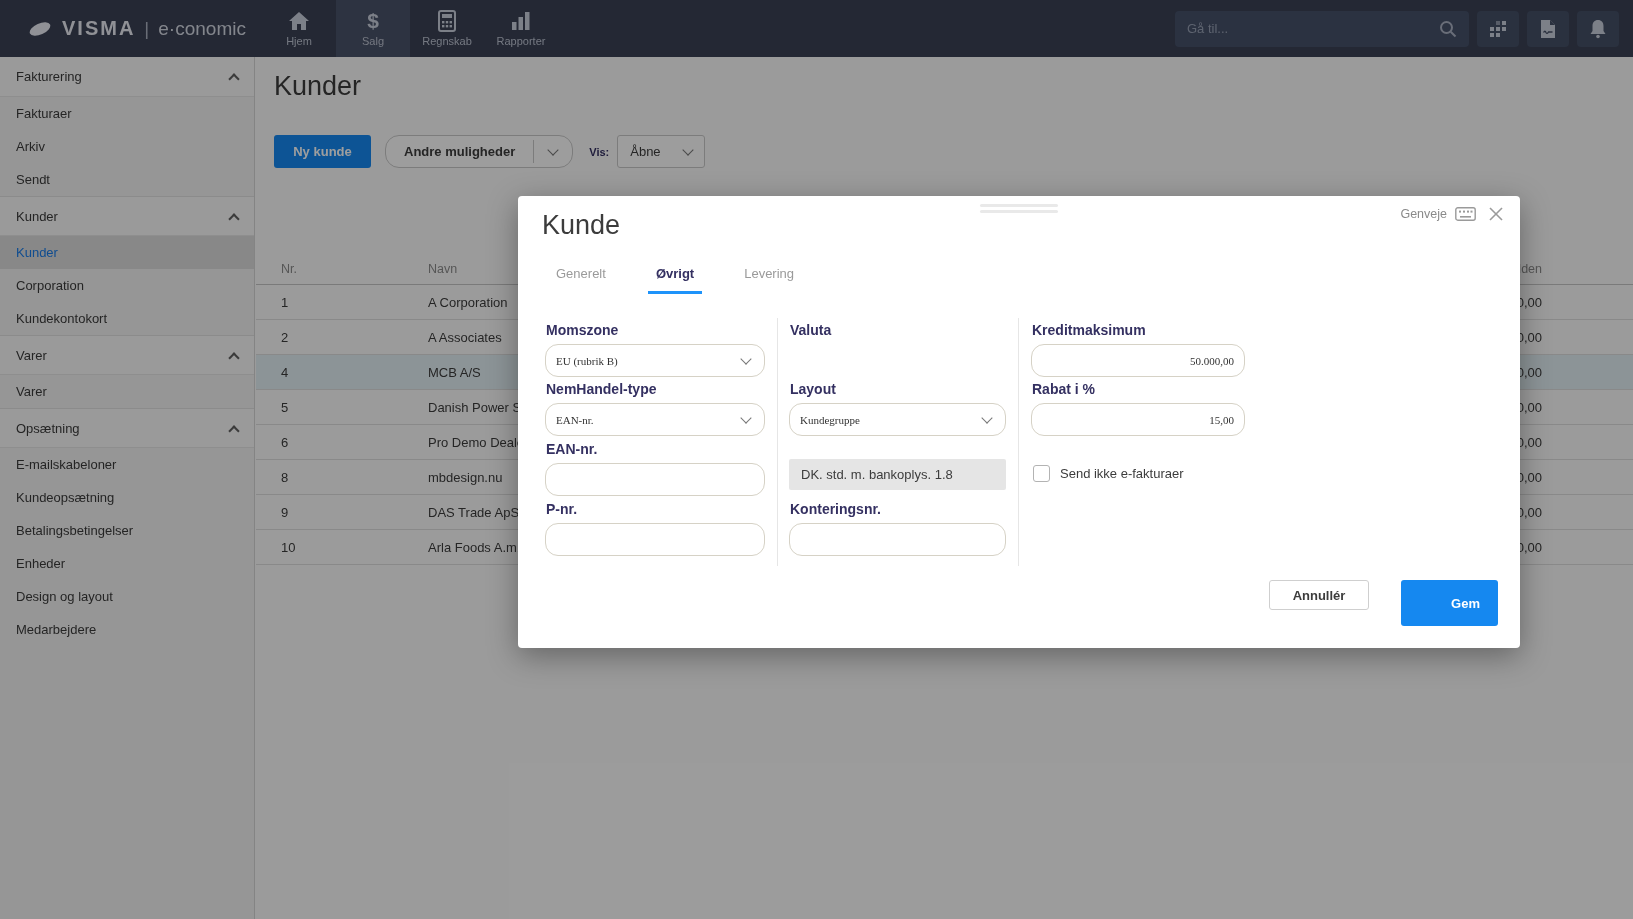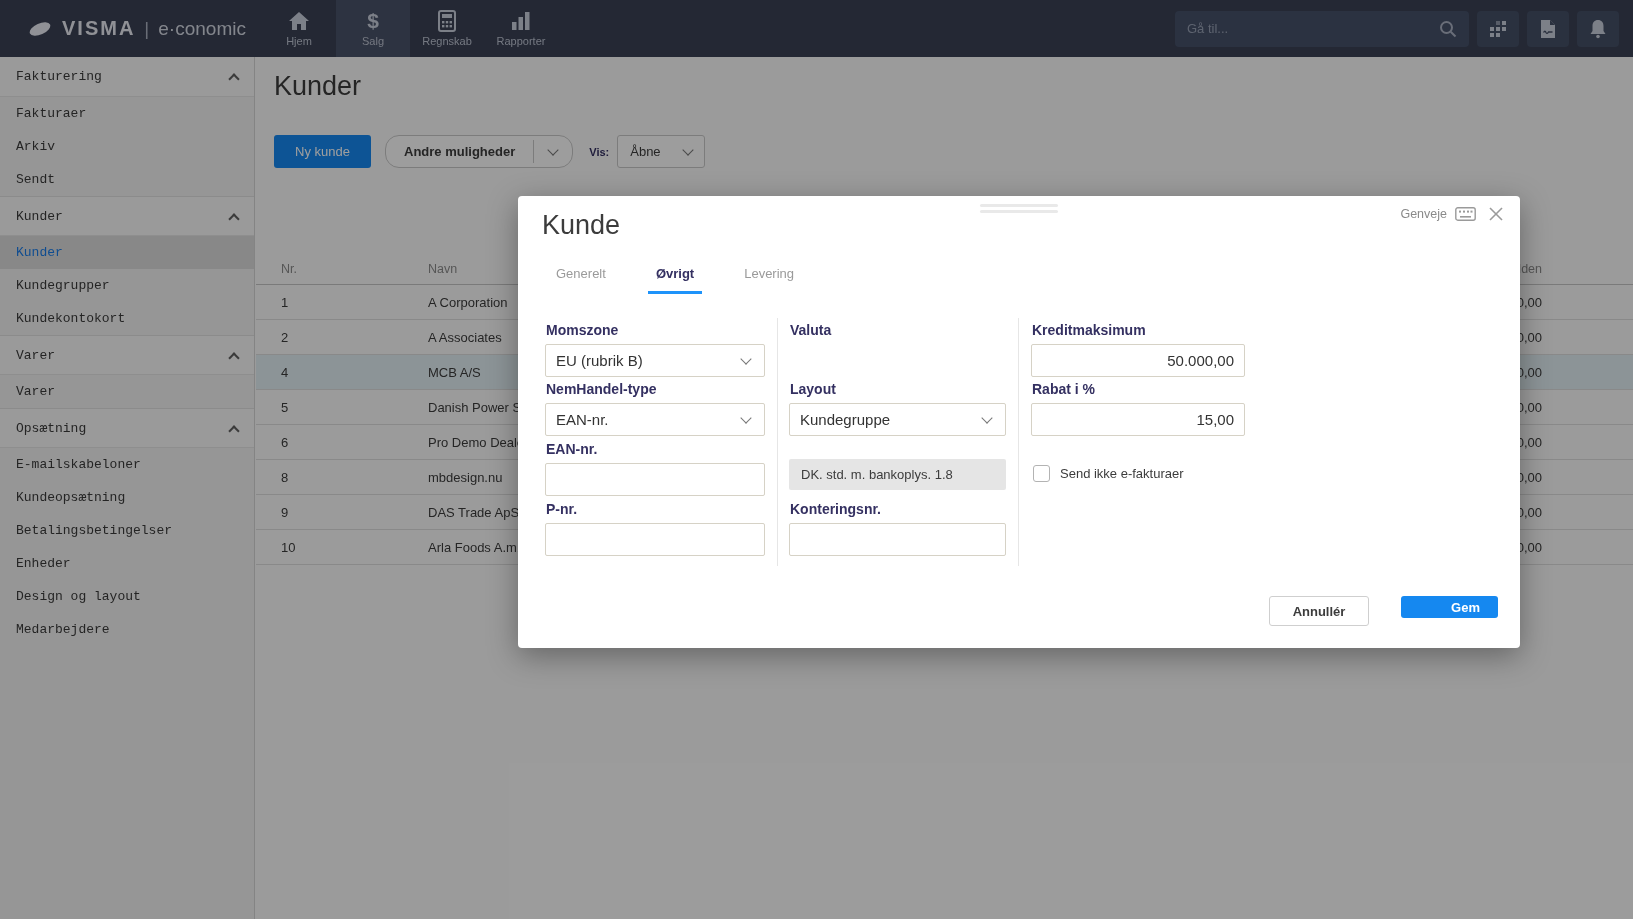--- a/index.html
+++ b/index.html
@@ -17,34 +17,34 @@
   .nav-item.active { background:#4a5369; }
   .nav-item svg, .nav-item .dollar { height:22px; }
   .dollar { font-size:21px; font-weight:700; color:#c9cfdc; line-height:22px; }
   .topbar-right { margin-left:auto; display:flex; align-items:center; gap:8px; margin-right:14px; }
   .search-box { width:294px; height:36px; background:#46516a; border-radius:4px; display:flex; align-items:center; padding:0 12px; }
   .search-box input { flex:1; background:transparent; border:none; outline:none; color:#e2e6ef; font-size:13px; font-family:"Liberation Sans", sans-serif; }
   .search-box input::placeholder { color:#97a0b3; }
   .icon-btn { width:42px; height:36px; background:#454f66; border-radius:4px; display:flex; align-items:center; justify-content:center; cursor:pointer; }
 
   
-  .sidebar { position:absolute; top:57px; left:0; width:255px; bottom:0; background:#f2f2f2; border-right:1px solid #d6d6d6; font-size:13px; color:#3b3b3b;font-family:Liberation Mono, monospace; }
+  .sidebar { position:absolute; top:57px; left:0; width:255px; bottom:0; background:#f2f2f2; border-right:1px solid #d6d6d6; font-size:13px; color:#3b3b3b; }
   .sb-header { height:40px; padding:0 16px; display:flex; align-items:center; justify-content:space-between; background:#f8f8f8; border-top:1px solid #e0e0e0; border-bottom:1px solid #e6e6e6; cursor:pointer; }
   .sb-header:first-child { border-top:none; }
   .sb-item { height:33px; padding:0 16px; display:flex; align-items:center; cursor:pointer; }
   .sb-item.selected { background:#dcdcdc; color:#1a7ce8; }
   .chev { display:inline-block; width:8px; height:8px; border-right:2px solid #5f5f5f; border-bottom:2px solid #5f5f5f; }
   .chev.up { transform:rotate(-135deg); margin-top:5px; }
   .chev.down { transform:rotate(45deg); margin-top:-3px; border-color:#777; border-width:1.5px; }
 
   
   .content { position:absolute; top:57px; left:256px; right:0; bottom:0; background:#fbfbfb; }
   .page-title { position:absolute; top:14px; left:18px; font-size:27px; font-weight:400; color:#3d3d3d; }
   .actions { position:absolute; top:78px; left:18px; display:flex; align-items:center; height:33px; }
-  .btn-primary { width:97px; height:33px; background:#1588f0; color:#fff; border:none; border-radius:3px; font-size:13px; font-weight:400; font-family:"Liberation Sans", sans-serif; cursor:pointer; }
+  .btn-primary { width:97px; height:33px; background:#1588f0; color:#fff; border:none; border-radius:3px; font-size:13px; font-weight:700; font-family:"Liberation Sans", sans-serif; cursor:pointer; }
   .btn-split { margin-left:14px; height:33px; background:#fdfdfd; border:1px solid #c9c9c9; border-radius:14px; display:flex; align-items:stretch; cursor:pointer; }
   .btn-split .lbl { padding:0 18px; display:flex; align-items:center; font-size:13px; font-weight:700; color:#3c3c3c; }
   .btn-split .div { width:1px; background:#c9c9c9; margin:4px 0; }
   .btn-split .car { width:38px; display:flex; align-items:center; justify-content:center; }
   .view-label { margin-left:16px; font-size:11px; font-weight:700; color:#343061; }
   .view-select { margin-left:8px; width:88px; height:33px; background:#fdfdfd; border:1px solid #c9c9c9; border-radius:3px; display:flex; align-items:center; justify-content:space-between; padding:0 12px; font-size:13px; color:#3c3c3c; cursor:pointer; }
 
   
   .table { position:absolute; top:196px; left:0; right:0; }
   .t-header { position:relative; height:32px; border-bottom:1px solid #c6c6c6; color:#8b8b8b; font-size:12.5px; }
@@ -72,30 +72,30 @@
   .form { position:absolute; top:122px; left:0; right:0; height:260px; }
   .fcol { position:absolute; top:0; }
   .col1 { left:27px;  width:220px; }
   .col2 { left:271px; width:217px; }
   .col3 { left:513px; width:214px; }
   .vdiv { position:absolute; top:0; width:1px; height:248px; background:#e6e6e6; }
   .vdiv.d1 { left:259px; } .vdiv.d2 { left:500px; }
   .fblock { position:absolute; left:0; right:0; }
   .b1{top:4px;} .b2{top:63px;} .b3{top:123px;} .b4{top:183px;}
   .f-label { display:block; color:#343061; font-weight:700; font-size:14px; margin:0 0 6px 1px; }
-  .t-input, .sel { width:100%; height:33px; border:1px solid #d6d2c6; border-radius:2px; background:#fff; font-size:15px; color:#333; padding:0 10px; font-family:Liberation Sans, sans-serif; }
+  .t-input, .sel { width:100%; height:33px; border:1px solid #d6d2c6; border-radius:13px; background:#fff; font-size:11px; color:#333; padding:0 10px; font-family:Liberation Serif, serif; }
   .t-input { outline:none; }
   .t-input.num { text-align:right; }
   .sel { display:flex; align-items:center; justify-content:space-between; cursor:pointer; padding-right:14px; }
   .ro-box { position:absolute; left:0; right:0; top:141px; height:31px; background:#e5e5e5; border-radius:2px; display:flex; align-items:center; padding:0 12px; color:#3c3c3c; }
   .cb-row { position:absolute; left:2px; right:0; top:147px; display:flex; align-items:center; gap:10px; color:#3c3c3c; }
   .cb-box { width:17px; height:17px; background:#fff; border:1px solid #b3b3b3; border-radius:3px; cursor:pointer; }
   .modal-footer { position:absolute; right:22px; bottom:22px; display:flex; gap:32px; }
   .btn-cancel { width:100px; height:30px; background:#fff; border:1px solid #cfcfcf; border-radius:3px; color:#3c3c3c; font-size:13px; font-weight:700; font-family:"Liberation Sans", sans-serif; cursor:pointer; }
-  .btn-save { width:97px; height:22px; background:#1588f0; border:none; border-radius:3px; color:#fff; font-size:13px; font-weight:700; font-family:"Liberation Sans", sans-serif; cursor:pointer;padding-left:32px; }
+  .btn-save { width:97px; height:46px; background:#1588f0; border:none; border-radius:3px; color:#fff; font-size:13px; font-weight:700; font-family:"Liberation Sans", sans-serif; cursor:pointer;padding-left:32px; }
 </style>
 </head>
 <body>
 
 <div class="screen">
 
   <header class="topbar">
     <div class="brand">
       <svg width="26" height="18" viewBox="0 0 26 18">
           <ellipse cx="12" cy="9" rx="11" ry="5.5" transform="rotate(-24 12 9)" fill="#e9ebf2"></ellipse>
@@ -178,21 +178,21 @@
         <i class="chev up"></i>
       </div>
       <div class="sb-item">Fakturaer</div>
       <div class="sb-item">Arkiv</div>
       <div class="sb-item">Sendt</div>
       <div class="sb-header">
         <span>Kunder</span>
         <i class="chev up"></i>
       </div>
       <div class="sb-item selected">Kunder</div>
-      <div class="sb-item">Kundegrupper</div>
+      <div class="sb-item">Corporation</div>
       <div class="sb-item">Kundekontokort</div>
       <div class="sb-header">
         <span>Varer</span>
         <i class="chev up"></i>
       </div>
       <div class="sb-item">Varer</div>
       <div class="sb-header">
         <span>Opsætning</span>
         <i class="chev up"></i>
       </div>

